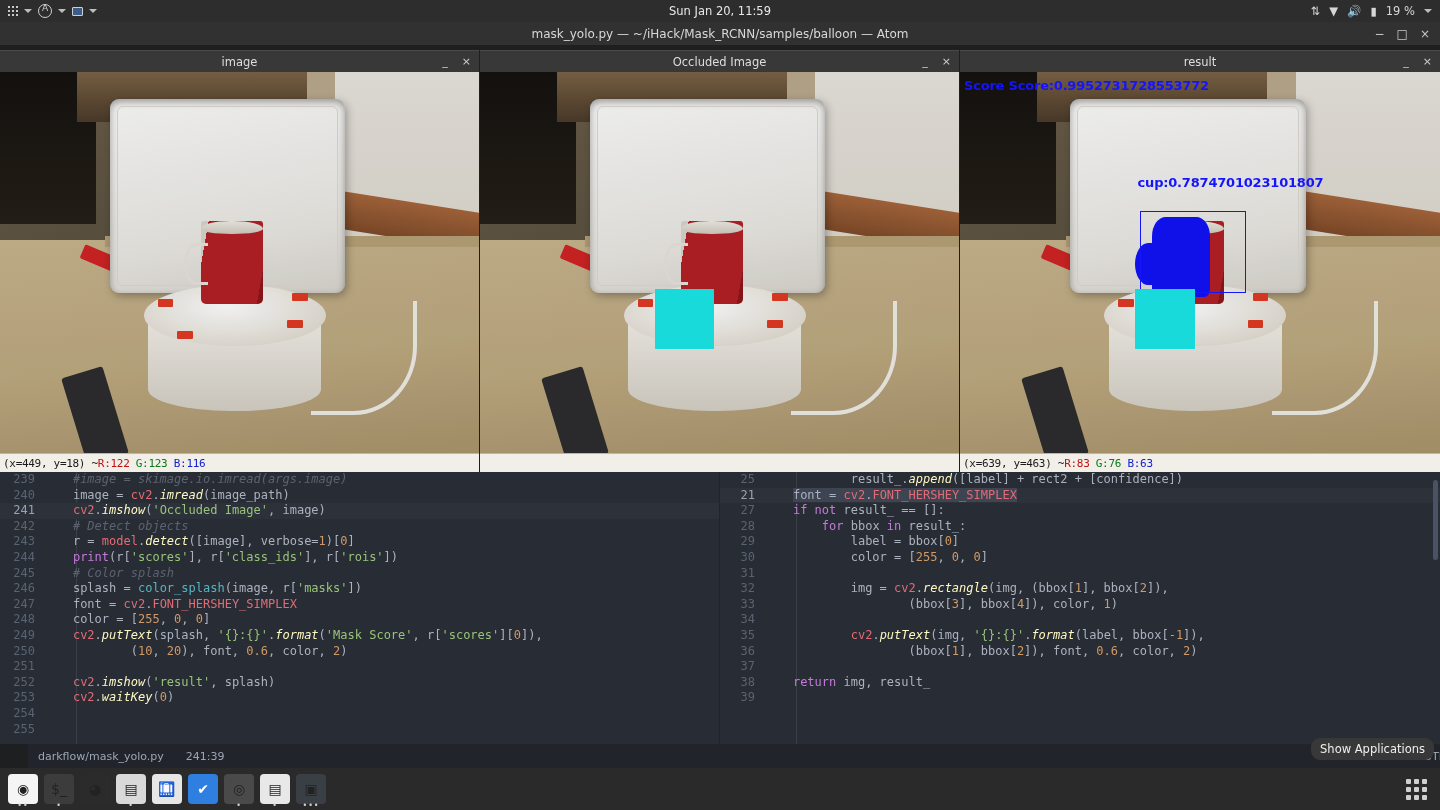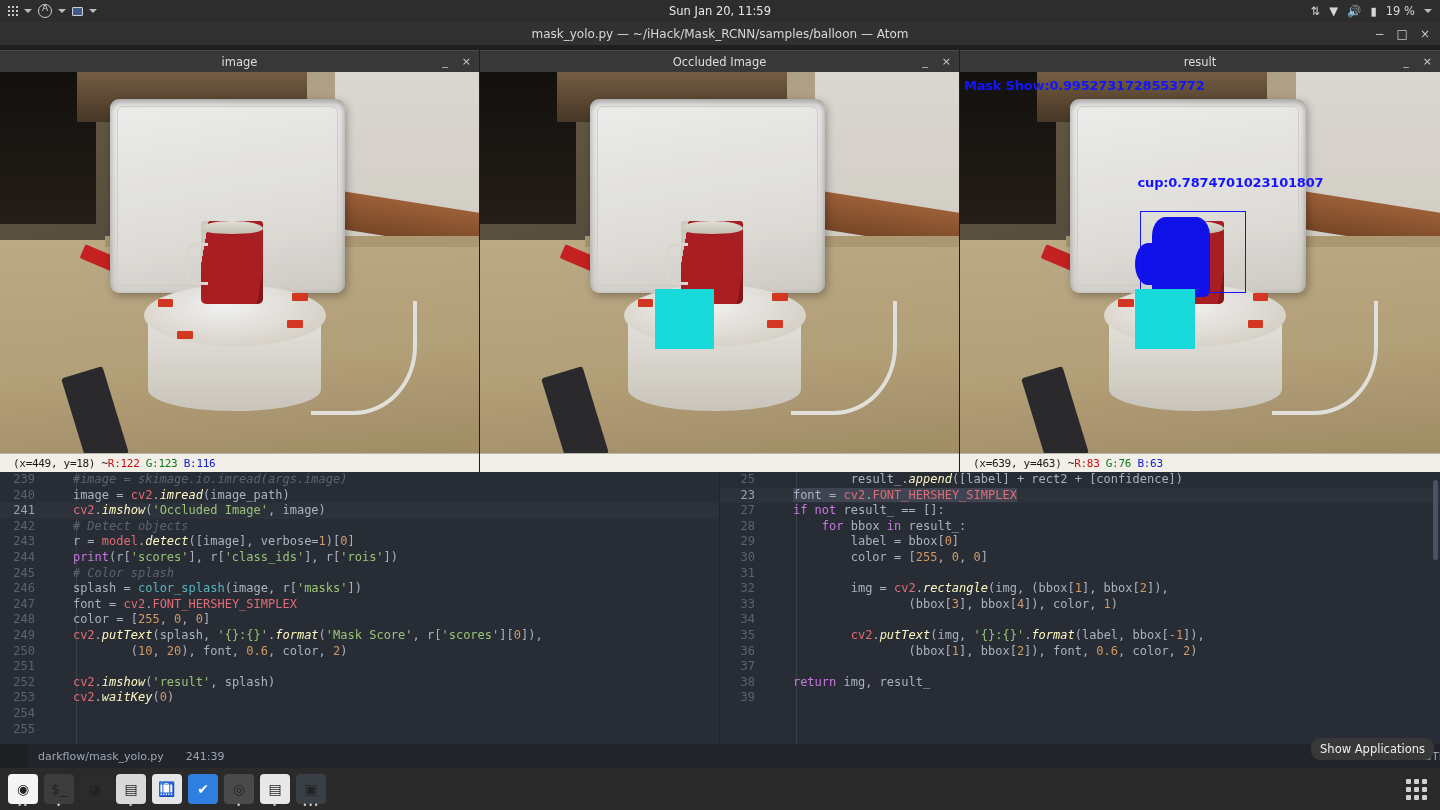--- a/index.html
+++ b/index.html
@@ -55,21 +55,21 @@
     border-top: 1px solid #4a4a4a;
   }
   .cvwin .bar .btns { position: absolute; right: 8px; display: flex; gap: 14px;
                       font-size: 11px; color: #cfcfcf; }
   .cvwin .canvas { position: relative; height: 381px; overflow: hidden;
                    background: #b9a98c; }
   .cvwin .statusline {
     height: 19px; background: #f2efe9; border-top: 1px solid #b9b6ae;
     font-family: "DejaVu Sans Mono", "Liberation Mono", monospace;
     font-size: 11px; color: #1a1a1a; display: flex; align-items: center;
-    padding-left: 13px; letter-spacing: -0.3px;
+    padding-left: 3px; letter-spacing: -0.3px;
   }
   .statusline .r { color: #c01010; }
   .statusline .g { color: #0a7a18; }
   .statusline .b { color: #1020d0; }
 
   #win-image    { left: 0px;   width: 479px; }
   #win-occluded { left: 480px; width: 479px; }
   #win-result   { left: 960px; width: 480px; }
 
   
@@ -328,21 +328,21 @@
         <div class="tag" style="left:37%;top:68%"></div>
         <div class="tag" style="left:60%;top:65%"></div>
         <div class="sc-mug"></div>
           <div class="sc-mughandle"></div>
         <div class="sc-overlayTint"></div>
       </div>
 
       <div class="mask-blob" style="left:40%;top:38%;width:12%;height:21%;border-radius:24% 24% 10% 10%"></div>
       <div class="mask-blob" style="left:36.5%;top:45%;width:5.5%;height:11%;border-radius:60% 0 0 60%"></div>
       <div class="ann-box" style="left:37.5%;top:36.5%;width:22%;height:21.5%"></div>
-      <div class="ann-text" style="left:4px;top:6px">Mask Show:0.9952731728553772</div>
+      <div class="ann-text" style="left:4px;top:6px">Score Score:0.9952731728553772</div>
       <div class="ann-text" style="left:37%;top:27%">cup:0.7874701023101807</div>
       <div class="occlusion" style="left:36.5%;top:57%;width:12.4%;height:15.8%"></div>
     </div>
     <div class="statusline">
       <span>(x=639, y=463) ~ </span>
       <span class="r">R:83</span>&nbsp;
       <span class="g">G:76</span>&nbsp;
       <span class="b">B:63</span>
     </div>
   </div>
@@ -367,21 +367,21 @@
           <div class="cline"><span class="gut">252</span><span class="code"><span class="id">    </span><span class="var">cv2</span><span class="id">.</span><span class="fn">imshow</span><span class="id">(</span><span class="str">'result'</span><span class="id">, splash)</span></span></div>
           <div class="cline"><span class="gut">253</span><span class="code"><span class="id">    </span><span class="var">cv2</span><span class="id">.</span><span class="fn">waitKey</span><span class="id">(</span><span class="num">0</span><span class="id">)</span></span></div>
           <div class="cline"><span class="gut">254</span><span class="code"></span></div>
           <div class="cline"><span class="gut">255</span><span class="code"></span></div>
         </div>
     </div>
     <div class="pane" id="pane-right">
       <div class="indentline" style="left:76px"></div>
       <div class="codearea" id="code-right">
           <div class="cline"><span class="gut">25</span><span class="code"><span class="id">            </span><span class="id">result_</span><span class="id">.</span><span class="fn">append</span><span class="id">([label] + rect2 + [confidence])</span></span></div>
-          <div class="cline cur"><span class="gut">23</span><span class="code selwrap"><span class="id">    </span><span class="id sel">font</span><span class="id sel"> = </span><span class="var sel">cv2</span><span class="id sel">.</span><span class="var sel">FONT_HERSHEY_SIMPLEX</span></span></div>
+          <div class="cline cur"><span class="gut">21</span><span class="code selwrap"><span class="id">    </span><span class="id sel">font</span><span class="id sel"> = </span><span class="var sel">cv2</span><span class="id sel">.</span><span class="var sel">FONT_HERSHEY_SIMPLEX</span></span></div>
           <div class="cline"><span class="gut">27</span><span class="code"><span class="id">    </span><span class="kw">if</span><span class="id"> </span><span class="kw">not</span><span class="id"> result_ == []:</span></span></div>
           <div class="cline"><span class="gut">28</span><span class="code"><span class="id">        </span><span class="kw">for</span><span class="id"> bbox </span><span class="kw">in</span><span class="id"> result_:</span></span></div>
           <div class="cline"><span class="gut">29</span><span class="code"><span class="id">            label = bbox[</span><span class="num">0</span><span class="id">]</span></span></div>
           <div class="cline"><span class="gut">30</span><span class="code"><span class="id">            color = [</span><span class="num">255</span><span class="id">, </span><span class="num">0</span><span class="id">, </span><span class="num">0</span><span class="id">]</span></span></div>
           <div class="cline"><span class="gut">31</span><span class="code"></span></div>
           <div class="cline"><span class="gut">32</span><span class="code"><span class="id">            img = </span><span class="var">cv2</span><span class="id">.</span><span class="fn">rectangle</span><span class="id">(img, (bbox[</span><span class="num">1</span><span class="id">], bbox[</span><span class="num">2</span><span class="id">]),</span></span></div>
           <div class="cline"><span class="gut">33</span><span class="code"><span class="id">                    (bbox[</span><span class="num">3</span><span class="id">], bbox[</span><span class="num">4</span><span class="id">]), color, </span><span class="num">1</span><span class="id">)</span></span></div>
           <div class="cline"><span class="gut">34</span><span class="code"></span></div>
           <div class="cline"><span class="gut">35</span><span class="code"><span class="id">            </span><span class="var">cv2</span><span class="id">.</span><span class="fn">putText</span><span class="id">(img, </span><span class="str">'{}:{}'</span><span class="id">.</span><span class="fn">format</span><span class="id">(label, bbox[</span><span class="num">-1</span><span class="id">]),</span></span></div>
           <div class="cline"><span class="gut">36</span><span class="code"><span class="id">                    (bbox[</span><span class="num">1</span><span class="id">], bbox[</span><span class="num">2</span><span class="id">]), font, </span><span class="num">0.6</span><span class="id">, color, </span><span class="num">2</span><span class="id">)</span></span></div>

